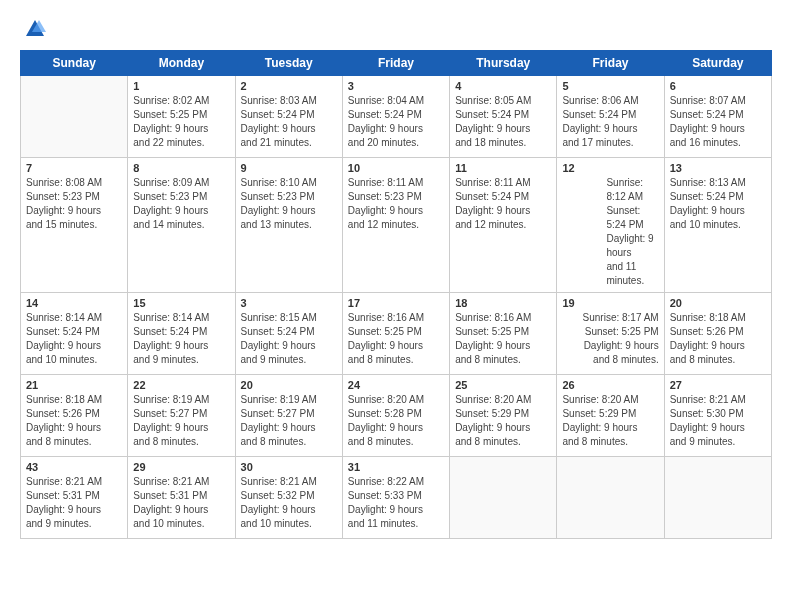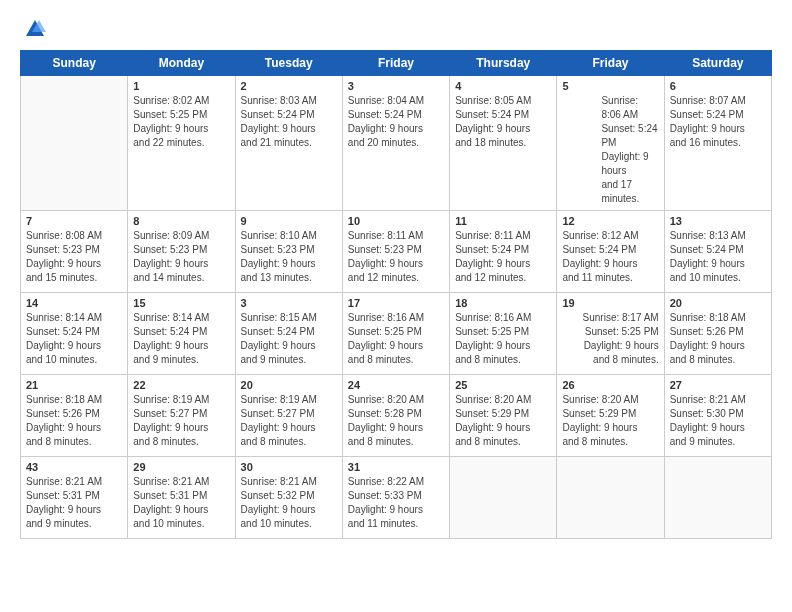--- a/index.html
+++ b/index.html
@@ -161,21 +161,21 @@
           </td>
           <td>
             <span class="day-number">4</span>
             <div class="day-info" style="white-space: pre-line;">Sunrise: 8:05 AM
 Sunset: 5:24 PM
 Daylight: 9 hours
 and 18 minutes.</div>
           </td>
           <td>
             <span class="day-number">5</span>
-            <div class="day-info" style="white-space: pre-line; margin-left: 39px;">Sunrise: 8:06 AM
+            <div class="day-info" style="white-space: pre-line;">Sunrise: 8:06 AM
 Sunset: 5:24 PM
 Daylight: 9 hours
 and 17 minutes.</div>
           </td>
           <td>
             <span class="day-number">6</span>
             <div class="day-info" style="white-space: pre-line;">Sunrise: 8:07 AM
 Sunset: 5:24 PM
 Daylight: 9 hours
 and 16 minutes.</div>
@@ -212,21 +212,21 @@
           </td>
           <td>
             <span class="day-number">11</span>
             <div class="day-info" style="white-space: pre-line;">Sunrise: 8:11 AM
 Sunset: 5:24 PM
 Daylight: 9 hours
 and 12 minutes.</div>
           </td>
           <td>
             <span class="day-number">12</span>
-            <div class="day-info" style="white-space: pre-line;">Sunrise: 8:12 AM
+            <div class="day-info" style="white-space: pre-line; margin-left: 44px;">Sunrise: 8:12 AM
 Sunset: 5:24 PM
 Daylight: 9 hours
 and 11 minutes.</div>
           </td>
           <td>
             <span class="day-number">13</span>
             <div class="day-info" style="white-space: pre-line;">Sunrise: 8:13 AM
 Sunset: 5:24 PM
 Daylight: 9 hours
 and 10 minutes.</div>

